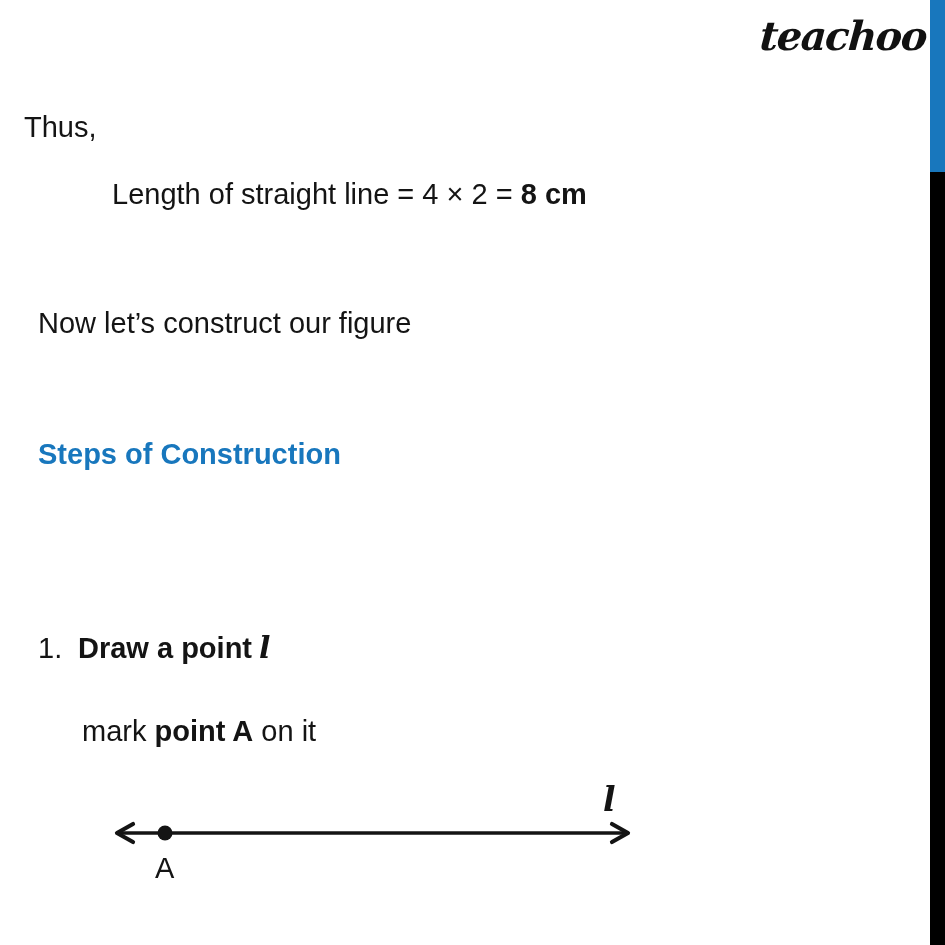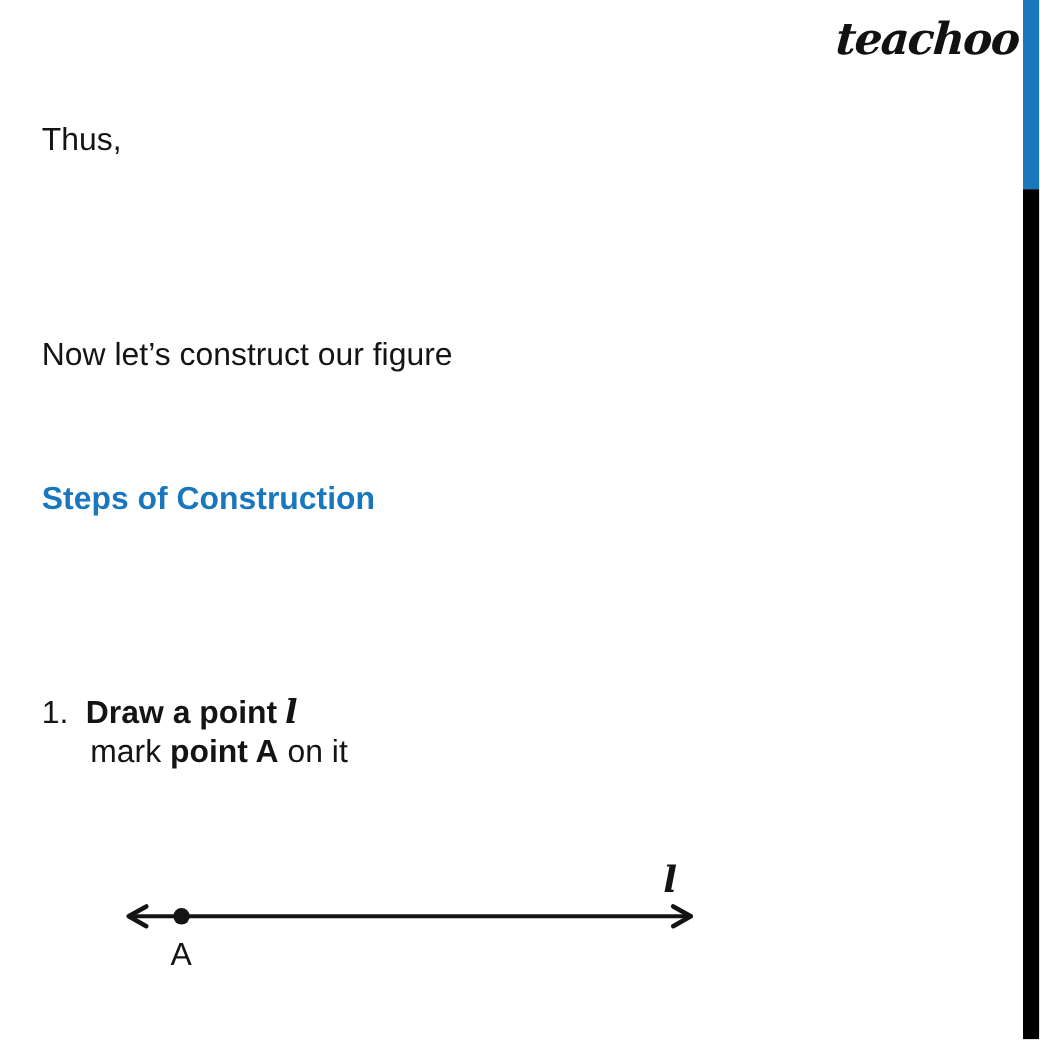--- a/index.html
+++ b/index.html
@@ -27,40 +27,40 @@
     top: 12px;
     font-family: "DejaVu Serif", serif;
     font-style: italic;
     font-weight: bold;
     font-size: 40px;
     letter-spacing: -1.5px;
     color: #111111;
     transform: skewX(-4deg);
   }
   .line1 { left: 38px;  top: 45px;  }
-  .line2 { left: 38px;  top: 109px; text-align: center; }
+  .line2 { left: 24px;  top: 109px; text-align: center; }
   .line3 { left: 112px; top: 176px; }
   .line4 { left: 38px;  top: 305px; }
   .heading {
     left: 38px; top: 436px;
     font-weight: bold;
     color: #1877bd;
   }
   .line5 { left: 38px;  top: 503px; }
   .step1 { left: 38px;  top: 630px; }
   .stepnum { display: inline-block; width: 40px; font-weight: normal; }
   .step1 .stepbody { font-weight: bold; }
   .math-l {
     font-family: "DejaVu Serif", serif;
     font-style: italic;
     font-weight: bold;
     margin-left: 7px;
     font-size: 30px;
   }
-  .step1sub { left: 82px; top: 666px; }
+  .step1sub { left: 82px; top: 713px; }
   .figure-svg {
     position: absolute;
     left: 0;
     top: 760px;
     width: 700px;
     height: 150px;
   }
   .fig-label-A {
     position: absolute;
     left: 155px;
@@ -87,20 +87,21 @@
 </head>
 <body>
 
 <div class="slide">
 
   <div class="logo">teachoo</div>
 
 
   <p class="t line2">Thus,</p>
 
+  <p class="t line3"><span>Length of straight line = 4 × 2 = </span><b>8 cm</b></p>
 
   <p class="t heading">Steps of Construction</p>
 
   <p class="t line4">Now let’s construct our figure</p>
 
 
   <p class="t step1"><span class="stepnum">1.</span><span class="stepbody">Draw a point</span><span class="stepbody math-l">l</span></p>
 
   <p class="t step1sub"><span>mark </span><b>point A</b><span> on it</span></p>
 

